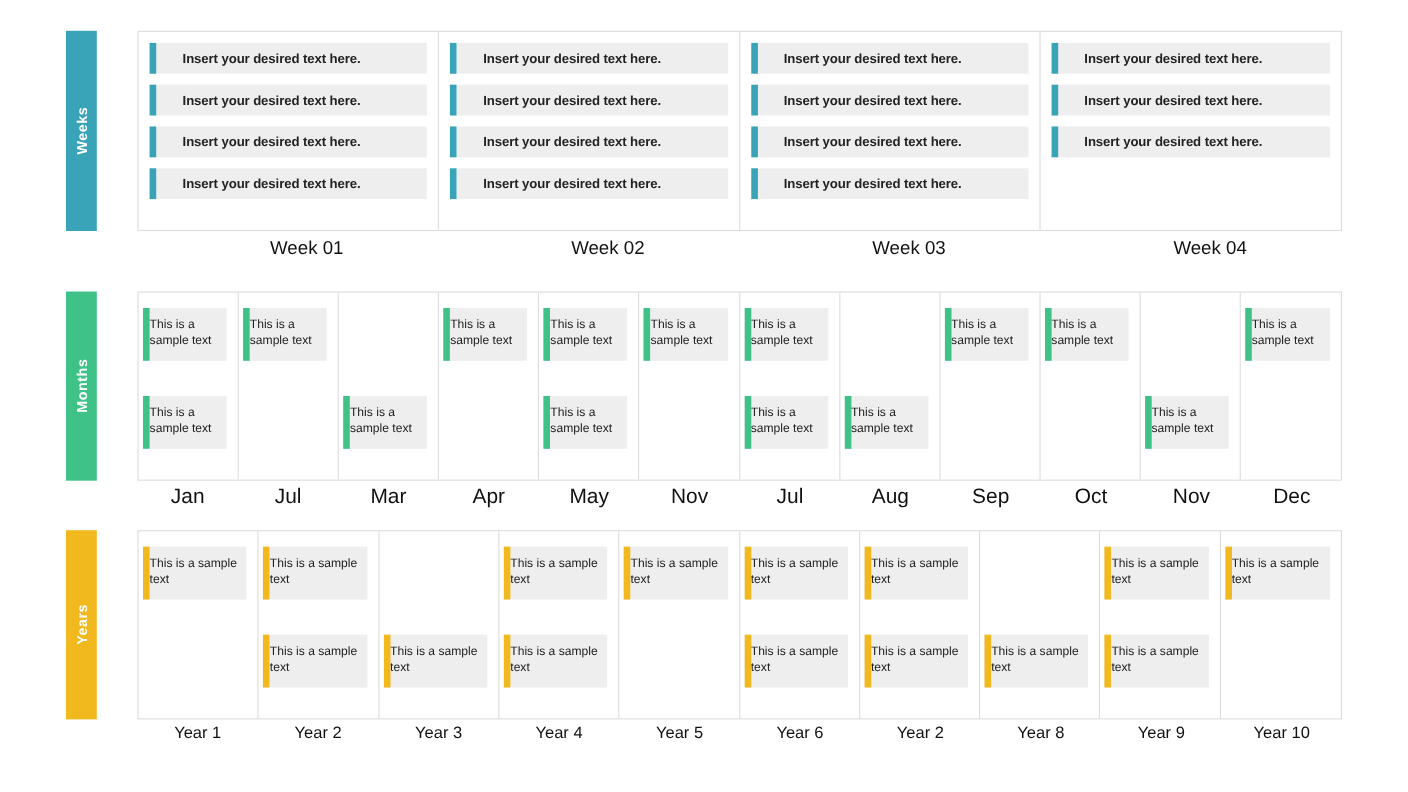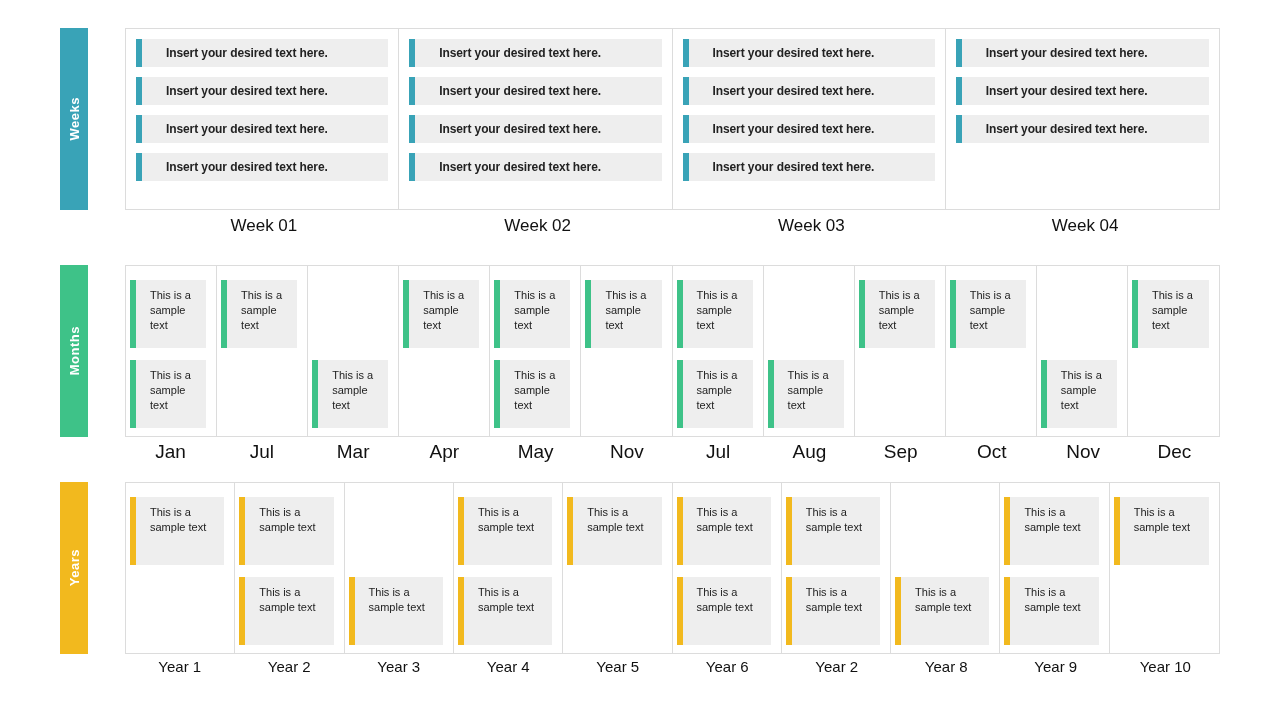--- a/index.html
+++ b/index.html
@@ -47,21 +47,21 @@
     align-items: center;
     padding-left: 24px;
     font-size: 12px;
     font-weight: 700;
     color: #222;
     font-family: Arial, sans-serif;
     letter-spacing: -.1px;
   }
   .weeks-labels {
     position: absolute;
-    left: 127px; top: 216px;
+    left: 142px; top: 216px;
     width: 1095px;
     display: grid;
     grid-template-columns: repeat(4, 1fr);
   }
   .weeks-labels div {
     text-align: center;
     font-size: 17px;
     color: #111;
     font-family: Arial, sans-serif;
   }
@@ -113,23 +113,23 @@
     text-align: center;
     font-size: 15px;
     color: #111;
     font-family: Arial, sans-serif;
   }
 
   
   .card {
     position: absolute;
     left: 4px; right: 10px;
-    height: 68px;
+    height: 48px;
     background: #eeeeee;
-    padding: 8px 8px 8px 20px;
+    padding: 8px 8px 8px 6px;
     font-size: 11px;
     line-height: 1.35;
     color: #222;
     font-family: Arial, sans-serif;
     display: flex;
     align-items: flex-start;
   }
   .card.top { top: 14px; }
   .card.bot { top: 94px; }
   .card::before {

